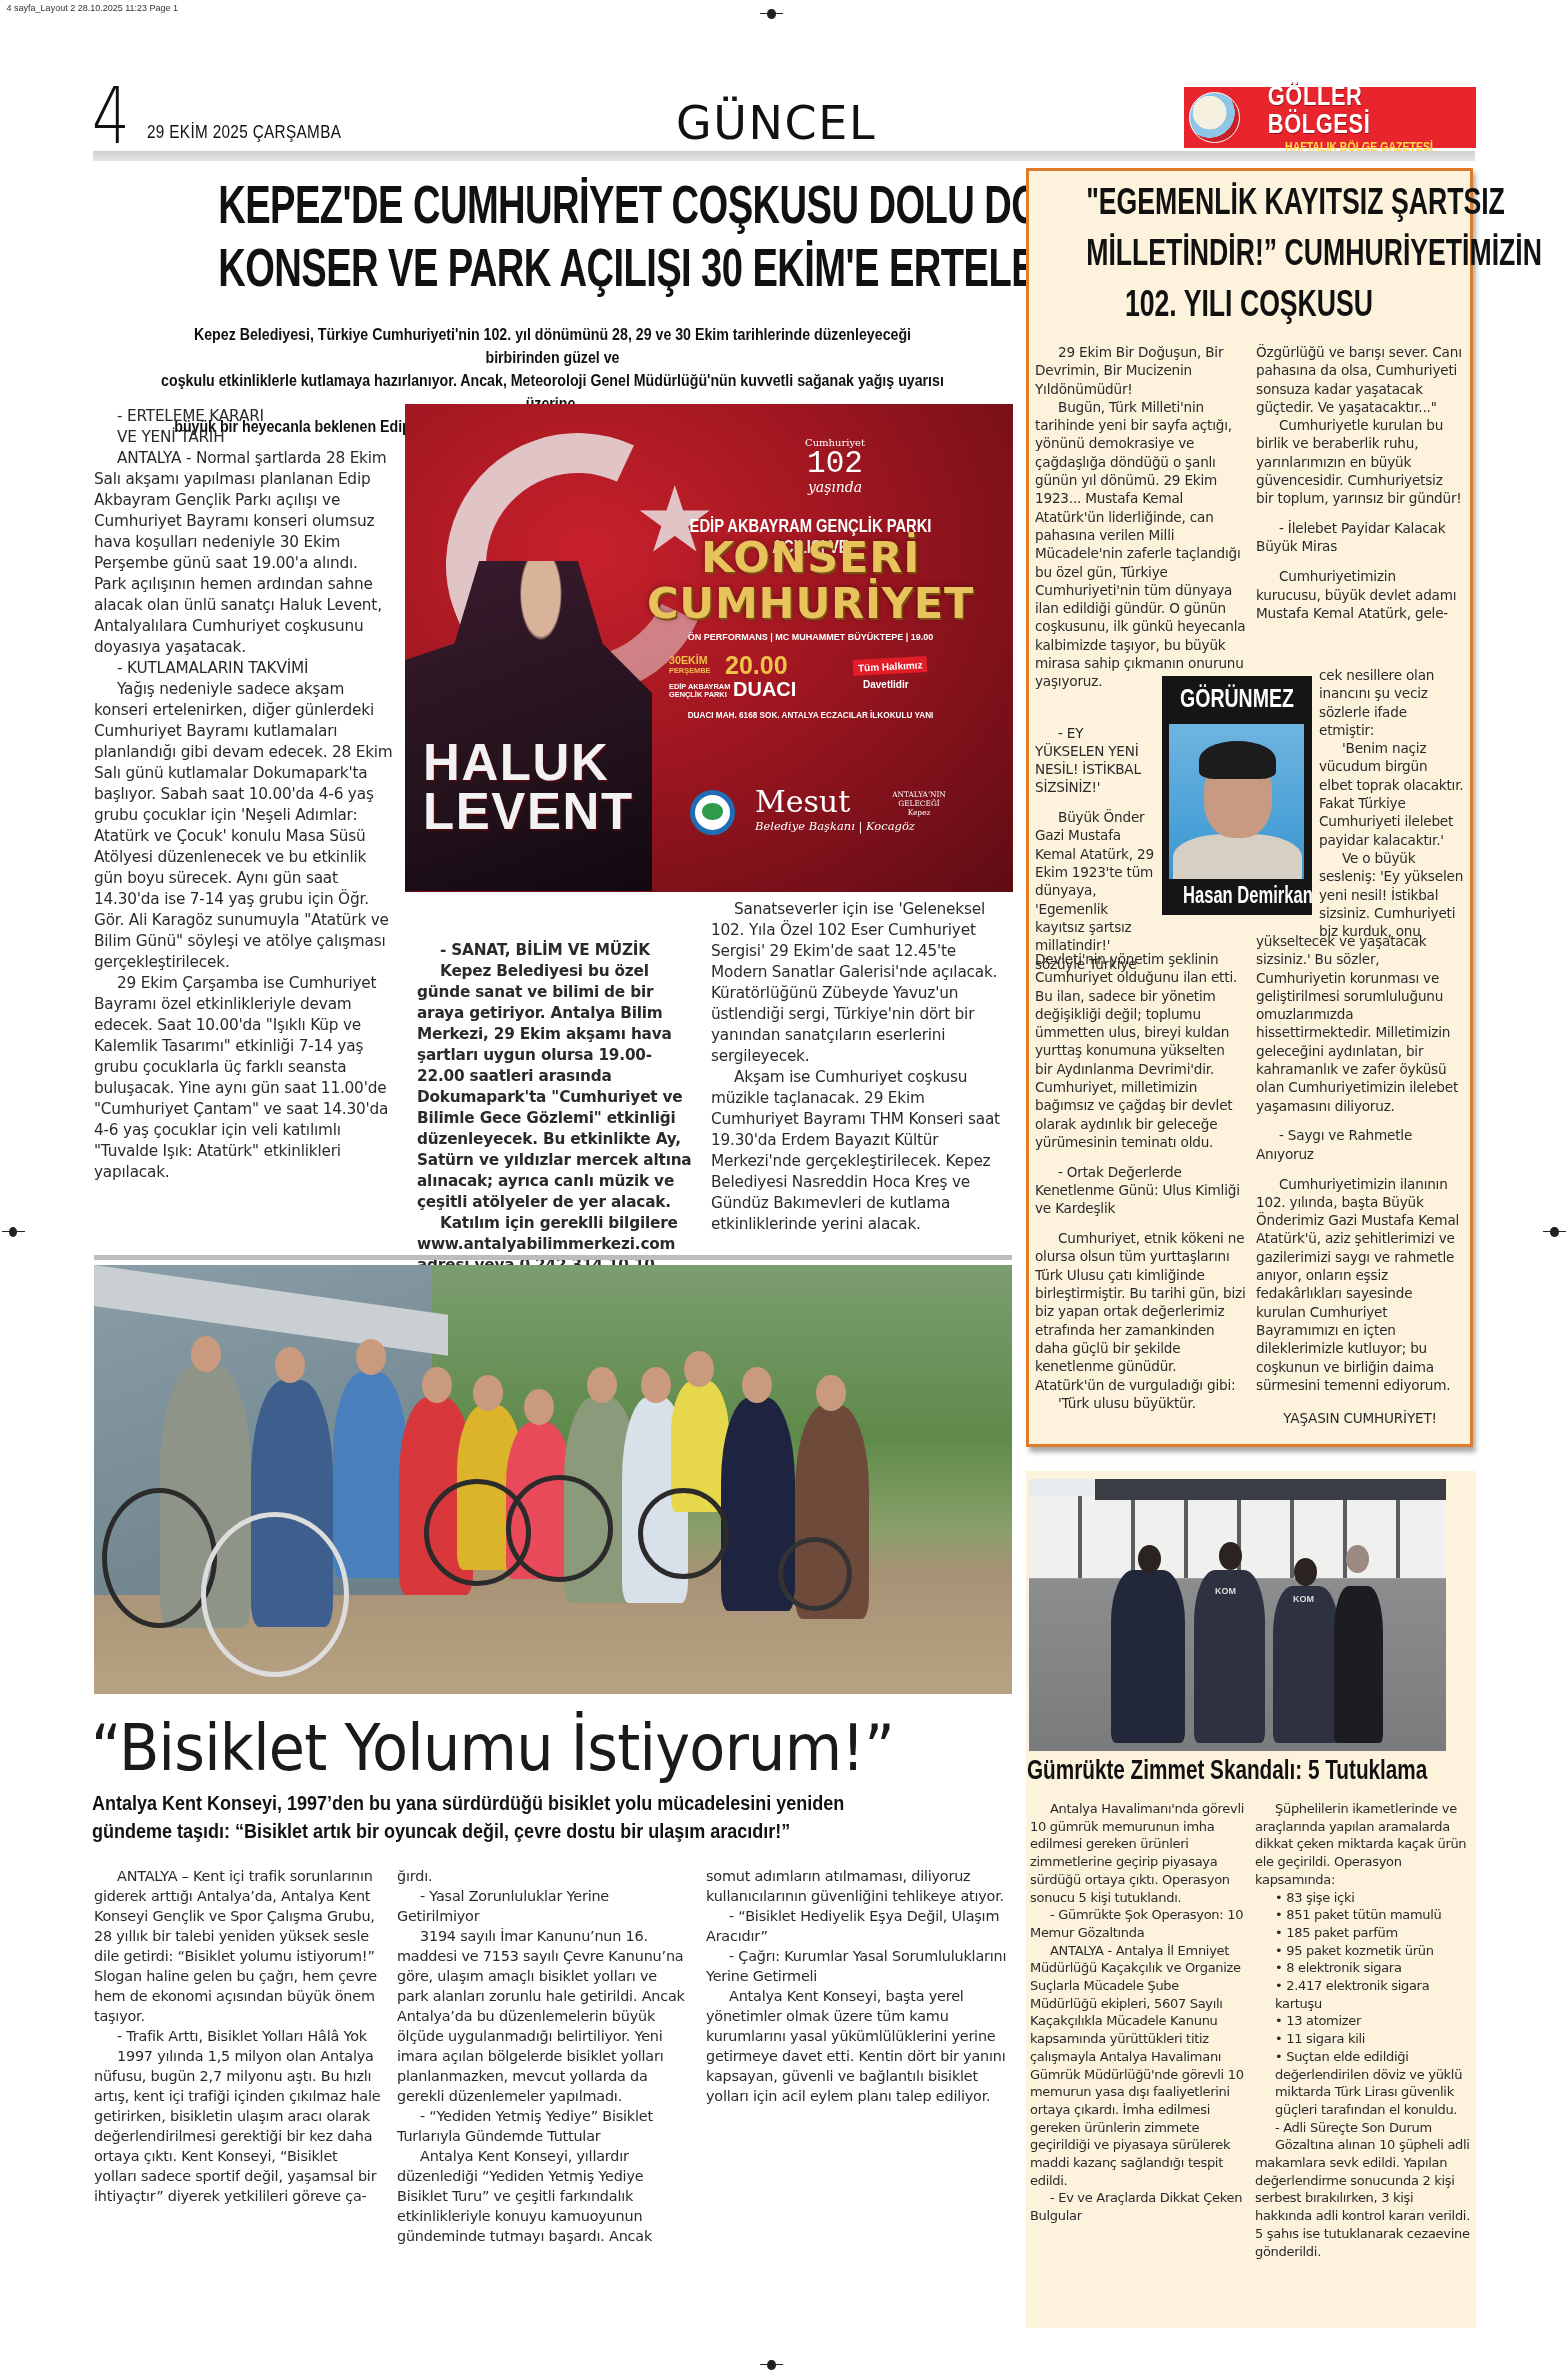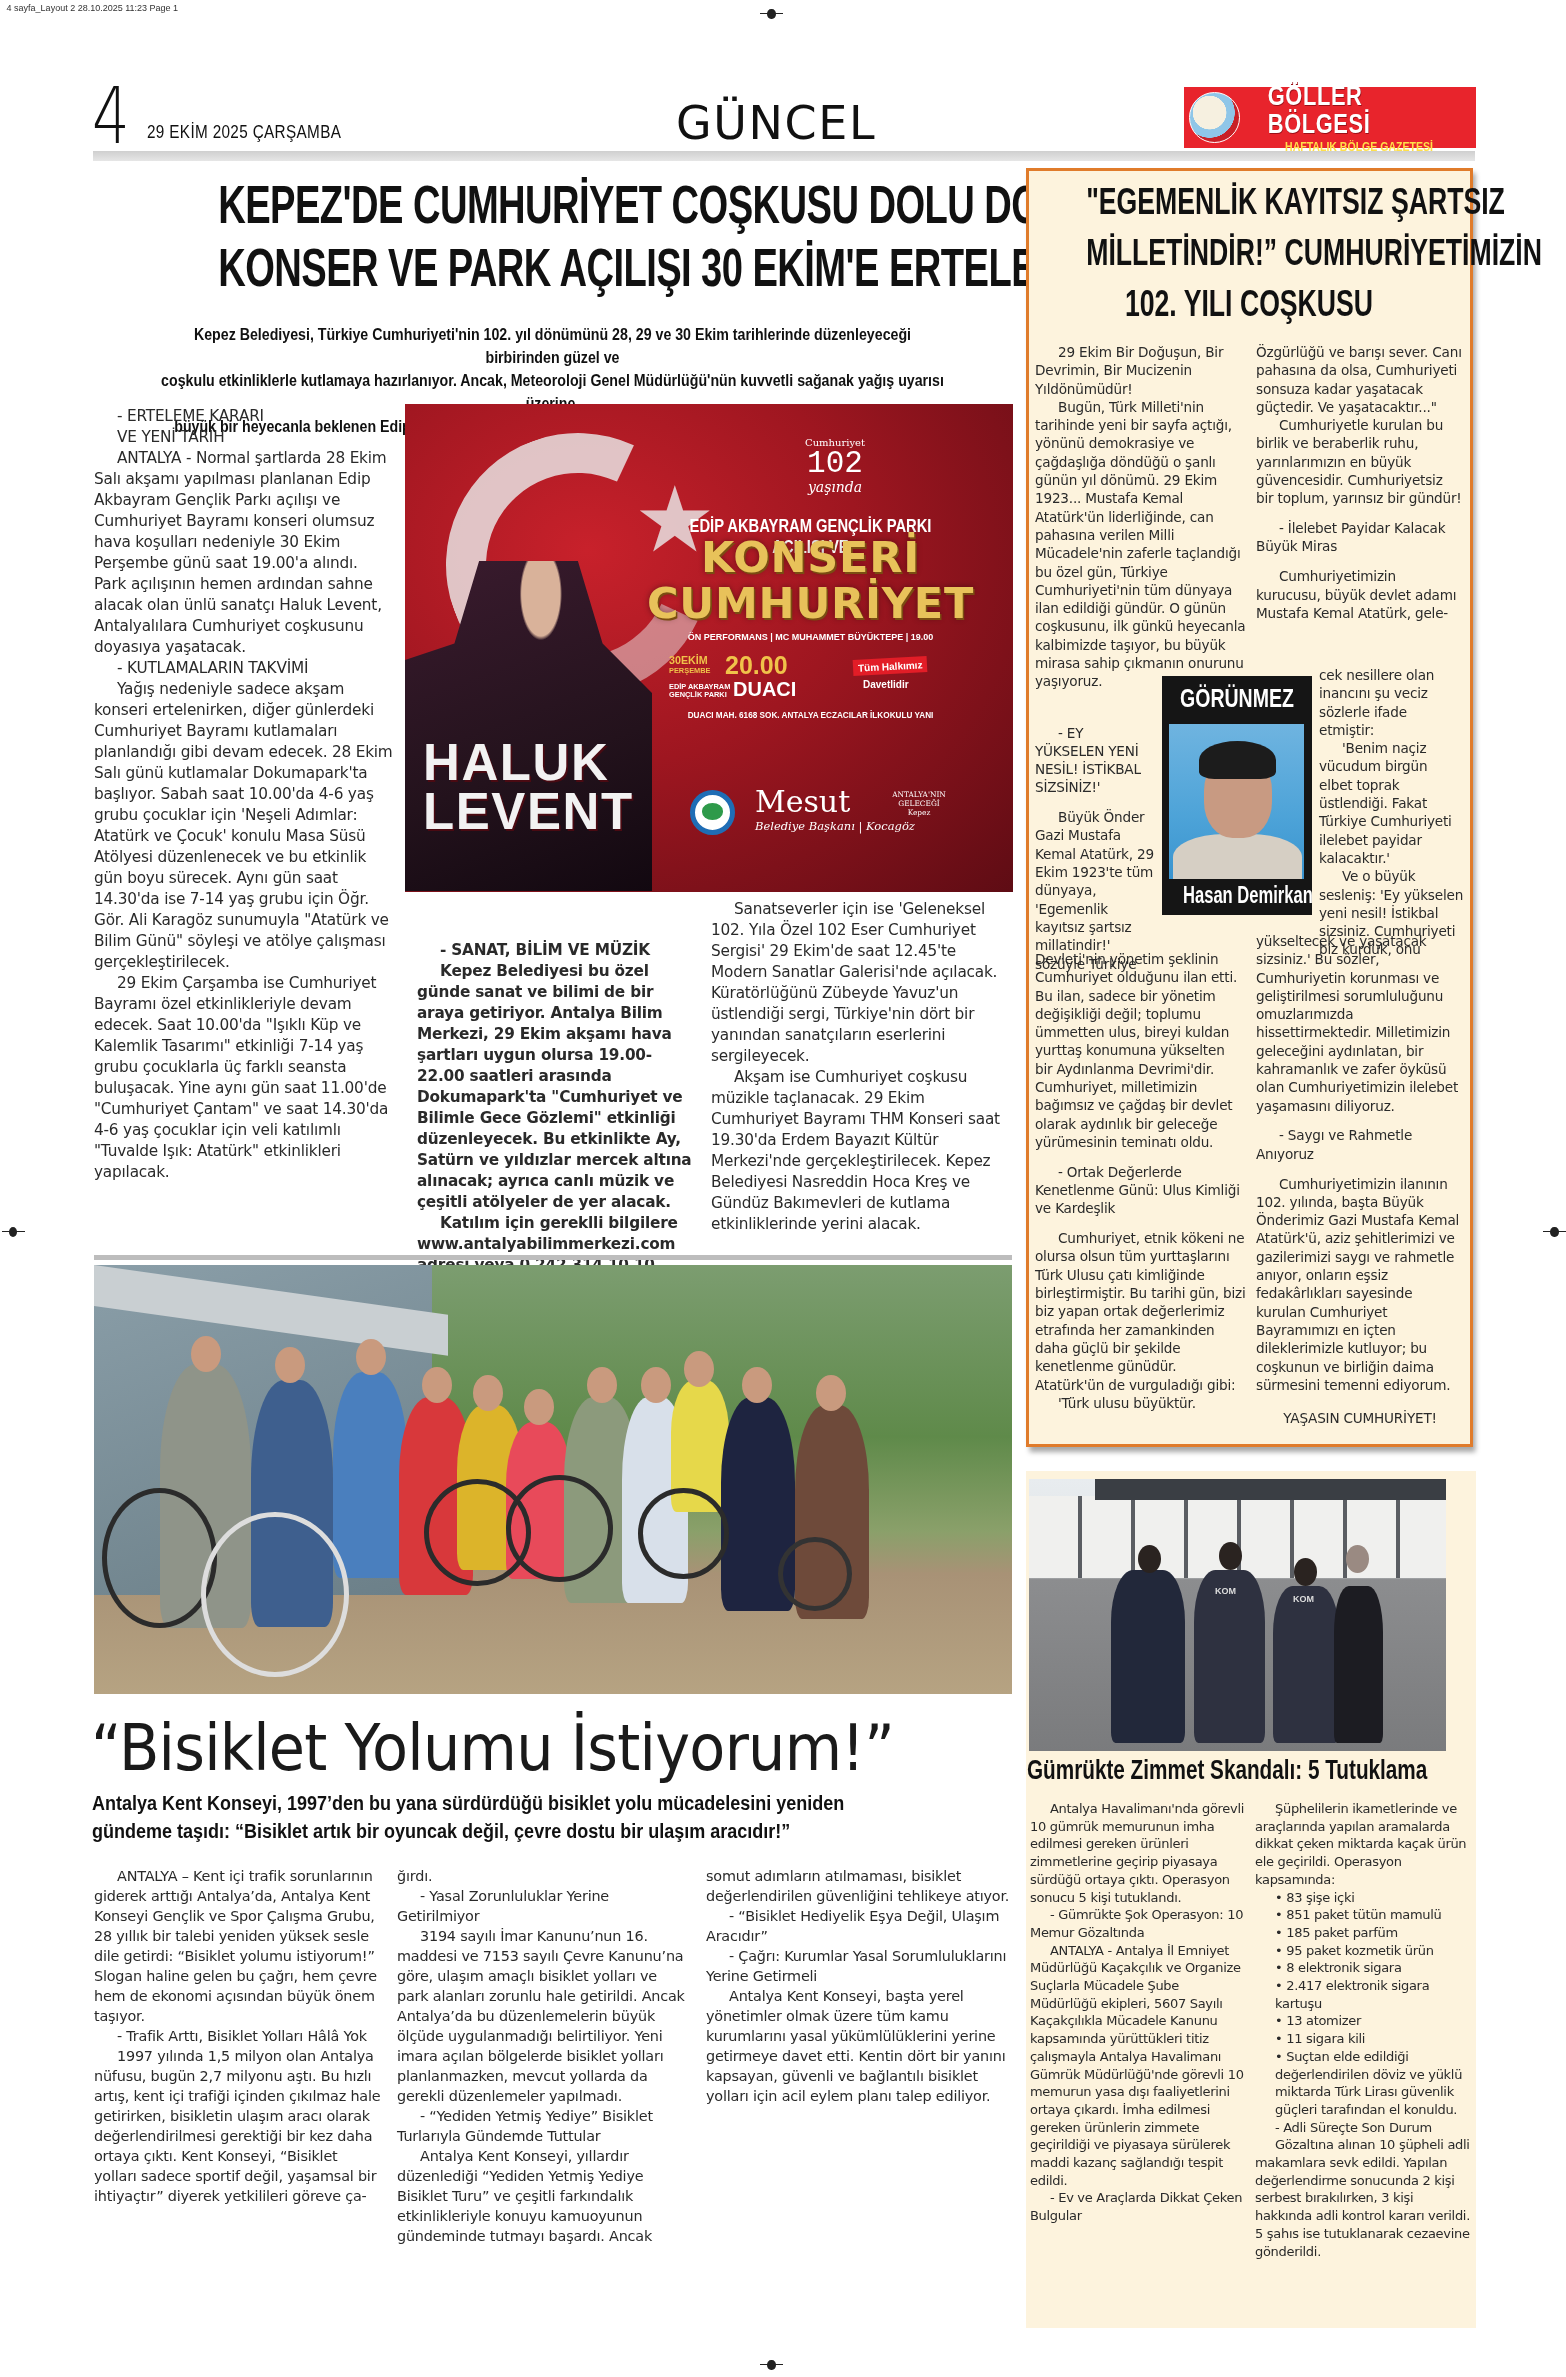--- a/index.html
+++ b/index.html
@@ -236,21 +236,21 @@
     <p>1997 yılında 1,5 milyon olan Antalya nüfusu, bugün 2,7 milyonu aştı. Bu hızlı artış, kent içi trafiği içinden çıkılmaz hale getirirken, bisikletin ulaşım aracı olarak değerlendirilmesi gerektiği bir kez daha ortaya çıktı. Kent Konseyi, “Bisiklet yolları sadece sportif değil, yaşamsal bir ihtiyaçtır” diyerek yetkilileri göreve ça-</p>
   </div>
 <div class="col-text" id="bk-col2" style="left:397px;top:1866px;width:290px;font-size:14.4px;line-height:20px;">
     <p class="noind">ğırdı.</p>
     <p class="sub">- Yasal Zorunluluklar Yerine Getirilmiyor</p>
     <p>3194 sayılı İmar Kanunu’nun 16. maddesi ve 7153 sayılı Çevre Kanunu’na göre, ulaşım amaçlı bisiklet yolları ve park alanları zorunlu hale getirildi. Ancak Antalya’da bu düzenlemelerin büyük ölçüde uygulanmadığı belirtiliyor. Yeni imara açılan bölgelerde bisiklet yolları planlanmazken, mevcut yollarda da gerekli düzenlemeler yapılmadı.</p>
     <p class="sub">- “Yediden Yetmiş Yediye” Bisiklet Turlarıyla Gündemde Tuttular</p>
     <p>Antalya Kent Konseyi, yıllardır düzenlediği “Yediden Yetmiş Yediye Bisiklet Turu” ve çeşitli farkındalık etkinlikleriyle konuyu kamuoyunun gündeminde tutmayı başardı. Ancak</p>
   </div>
 <div class="col-text" id="bk-col3" style="left:706px;top:1866px;width:307px;font-size:14.4px;line-height:20px;">
-    <p class="noind">somut adımların atılmaması, bisiklet değerlendirilen güvenliğini tehlikeye atıyor.</p>
+    <p class="noind">somut adımların atılmaması, diliyoruz kullanıcılarının güvenliğini tehlikeye atıyor.</p>
     <p class="sub">- “Bisiklet Hediyelik Eşya Değil, Ulaşım Aracıdır”</p>
     <p class="sub">- Çağrı: Kurumlar Yasal Sorumluluklarını Yerine Getirmeli</p>
     <p>Antalya Kent Konseyi, başta yerel yönetimler olmak üzere tüm kamu kurumlarını yasal yükümlülüklerini yerine getirmeye davet etti. Kentin dört bir yanını kapsayan, güvenli ve bağlantılı bisiklet yolları için acil eylem planı talep ediliyor.</p>
   </div>
 
 <div class="editorial-box"></div>
 <h2 class="ed-head">
   <span>"EGEMENLİK KAYITSIZ ŞARTSIZ</span>
   <span>MİLLETİNDİR!” CUMHURİYETİMİZİN</span>
   <span>102. YILI COŞKUSU</span>
@@ -270,21 +270,21 @@
     <p>'Türk ulusu büyüktür.</p>
   </div>
 <div class="col-text" id="ed-c2top" style="left:1256px;top:343px;width:208px;font-size:13.6px;line-height:18.3px;">
     <p class="noind">Özgürlüğü ve barışı sever. Canı pahasına da olsa, Cumhuriyeti sonsuza kadar yaşatacak güçtedir. Ve yaşatacaktır..."</p>
     <p>Cumhuriyetle kurulan bu birlik ve beraberlik ruhu, yarınlarımızın en büyük güvencesidir. Cumhuriyetsiz bir toplum, yarınsız bir gündür!</p>
     <p class="sub" style="margin-top: 11.5px; margin-bottom: 11.5px;">- İlelebet Payidar Kalacak Büyük Miras</p>
     <p>Cumhuriyetimizin kurucusu, büyük devlet adamı Mustafa Kemal Atatürk, gele-</p>
   </div>
 <div class="col-text" id="ed-c2narrow" style="left:1319px;top:666px;width:145px;font-size:13.6px;line-height:18.3px;">
     <p class="noind">cek nesillere olan inancını şu veciz sözlerle ifade etmiştir:</p>
-    <p>'Benim naçiz vücudum birgün elbet toprak üstlendiği. Fakat Türkiye Cumhuriyeti ilelebet payidar kalacaktır.'</p>
+    <p>'Benim naçiz vücudum birgün elbet toprak olacaktır. Fakat Türkiye Cumhuriyeti ilelebet payidar kalacaktır.'</p>
     <p>Ve o büyük sesleniş: 'Ey yükselen yeni nesil! İstikbal sizsiniz. Cumhuriyeti biz kurduk, onu</p>
   </div>
 <div class="col-text" id="ed-c2bot" style="left:1256px;top:932px;width:208px;font-size:13.6px;line-height:18.3px;">
     <p class="noind">yükseltecek ve yaşatacak sizsiniz.' Bu sözler, Cumhuriyetin korunması ve geliştirilmesi sorumluluğunu omuzlarımızda hissettirmektedir. Milletimizin geleceğini aydınlatan, bir kahramanlık ve zafer öyküsü olan Cumhuriyetimizin ilelebet yaşamasını diliyoruz.</p>
     <p class="sub" style="margin-top: 11.5px; margin-bottom: 11.5px;">- Saygı ve Rahmetle Anıyoruz</p>
     <p>Cumhuriyetimizin ilanının 102. yılında, başta Büyük Önderimiz Gazi Mustafa Kemal Atatürk'ü, aziz şehitlerimizi ve gazilerimizi saygı ve rahmetle anıyor, onların eşsiz fedakârlıkları sayesinde kurulan Cumhuriyet Bayramımızı en içten dileklerimizle kutluyor; bu coşkunun ve birliğin daima sürmesini temenni ediyorum.</p>
     <p style="text-align: center; margin-top: 15px; text-indent: 0px;">YAŞASIN CUMHURİYET!</p>
   </div>
 
 <div class="columnist">

